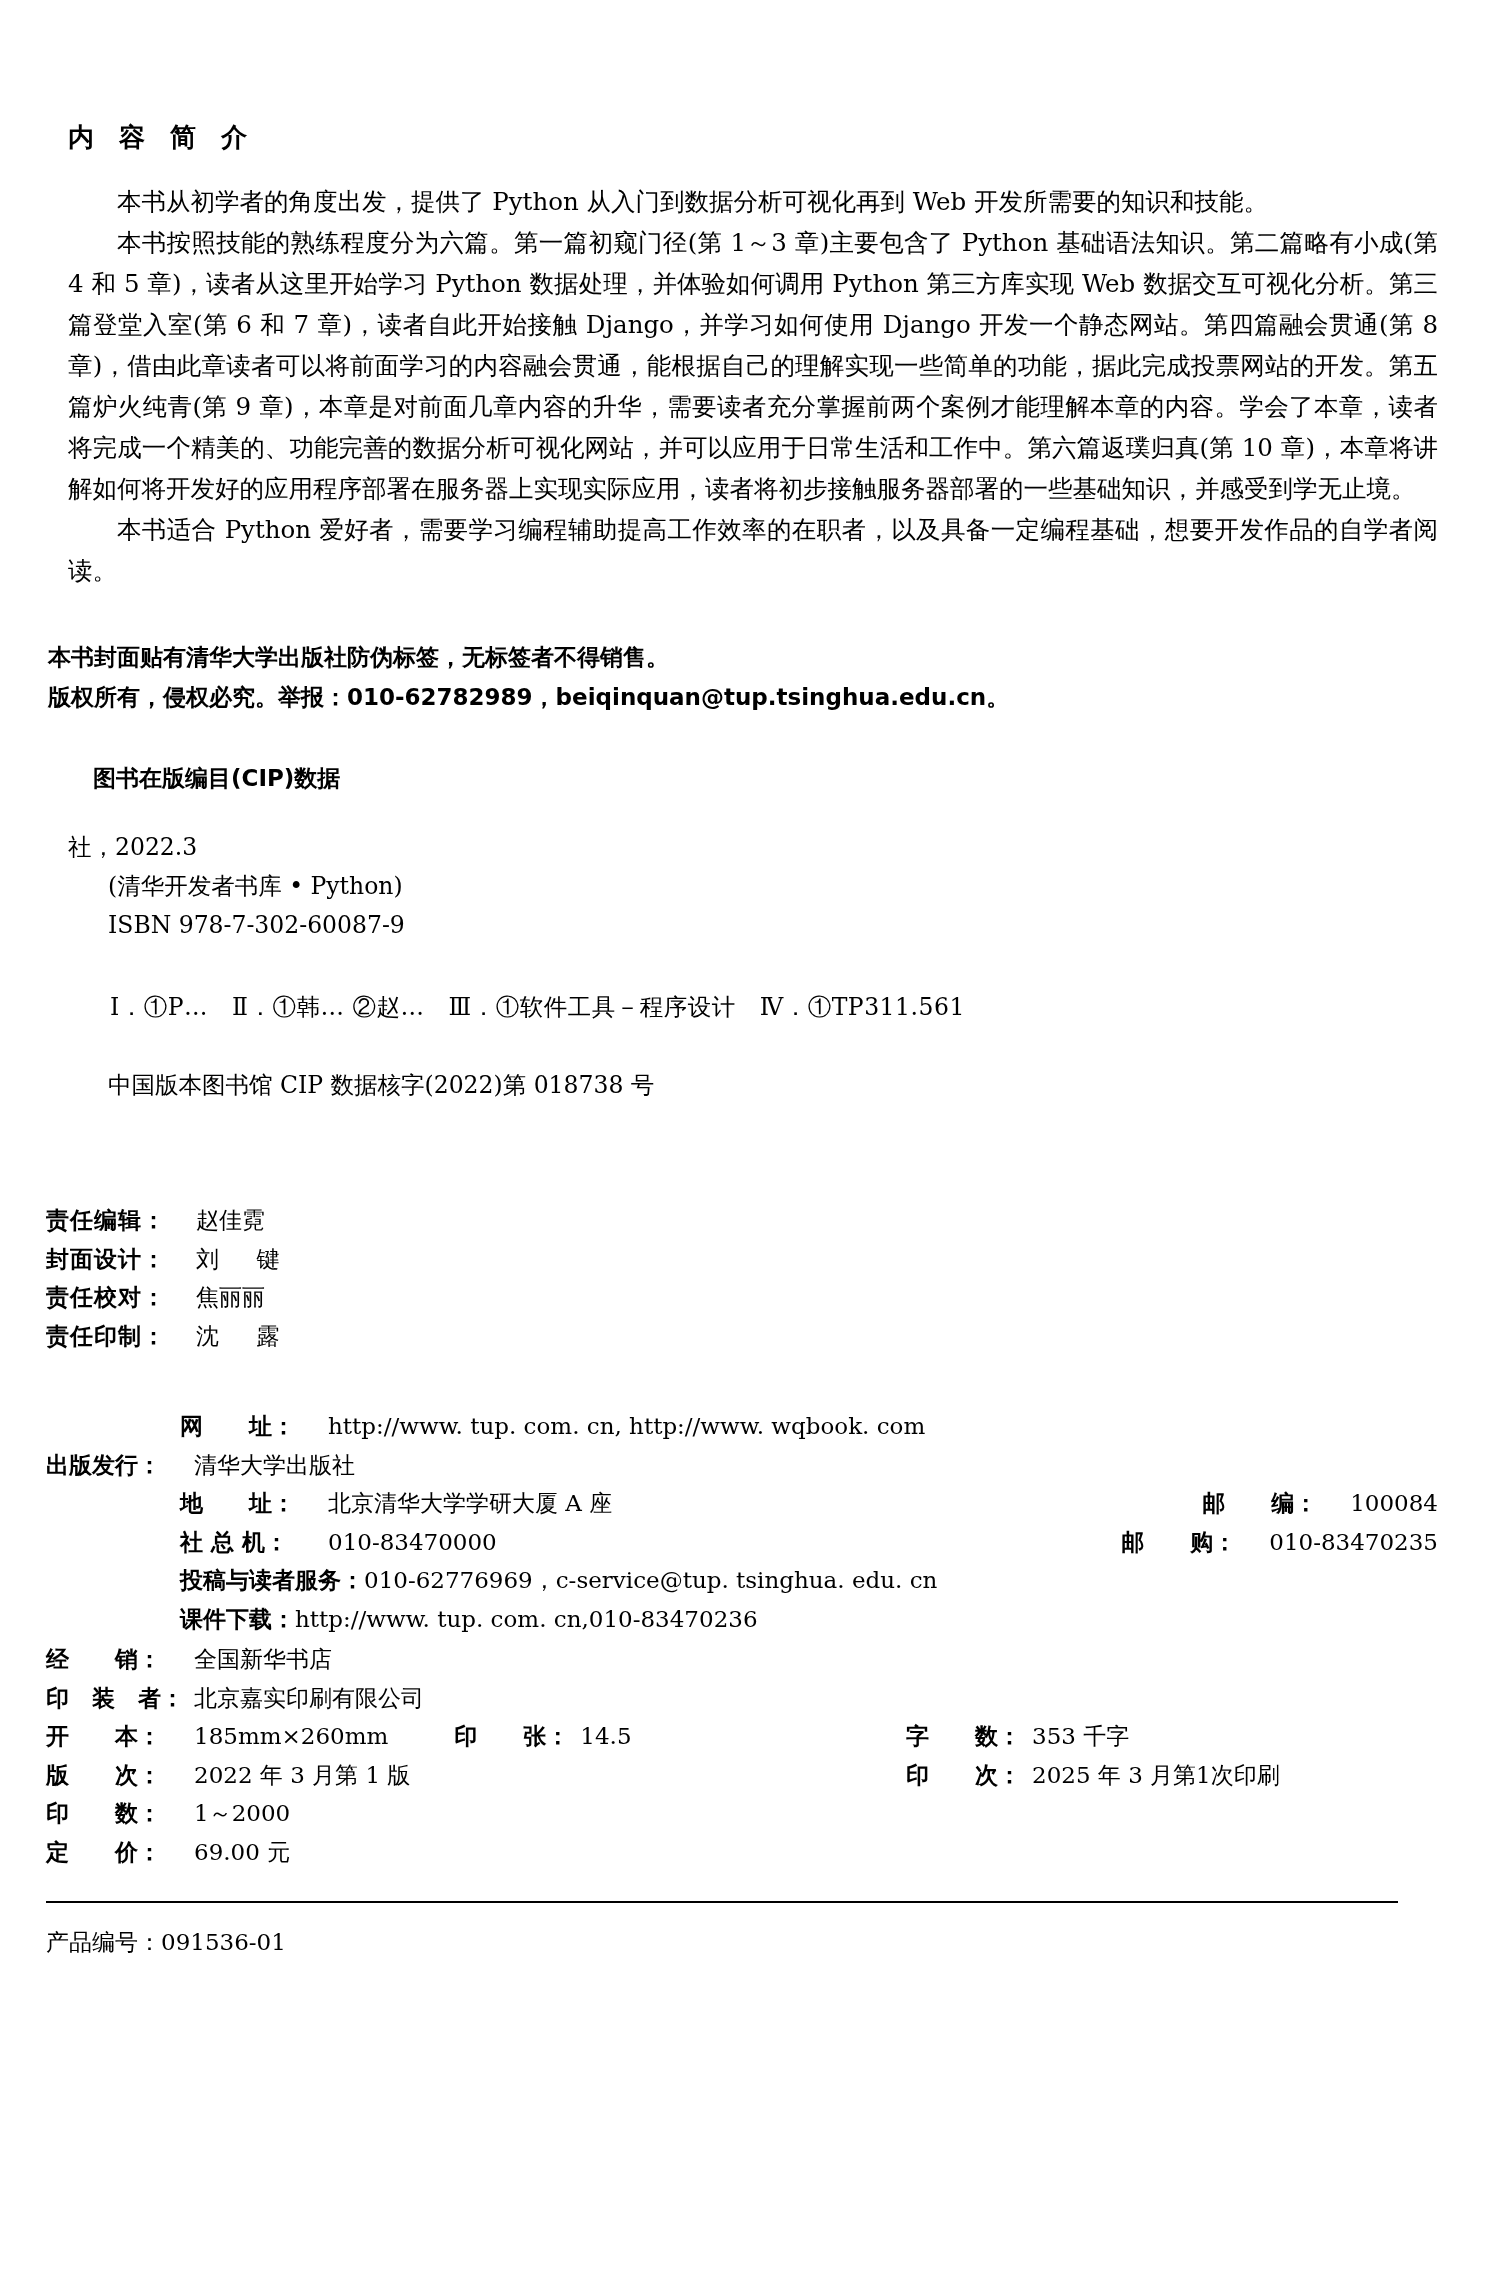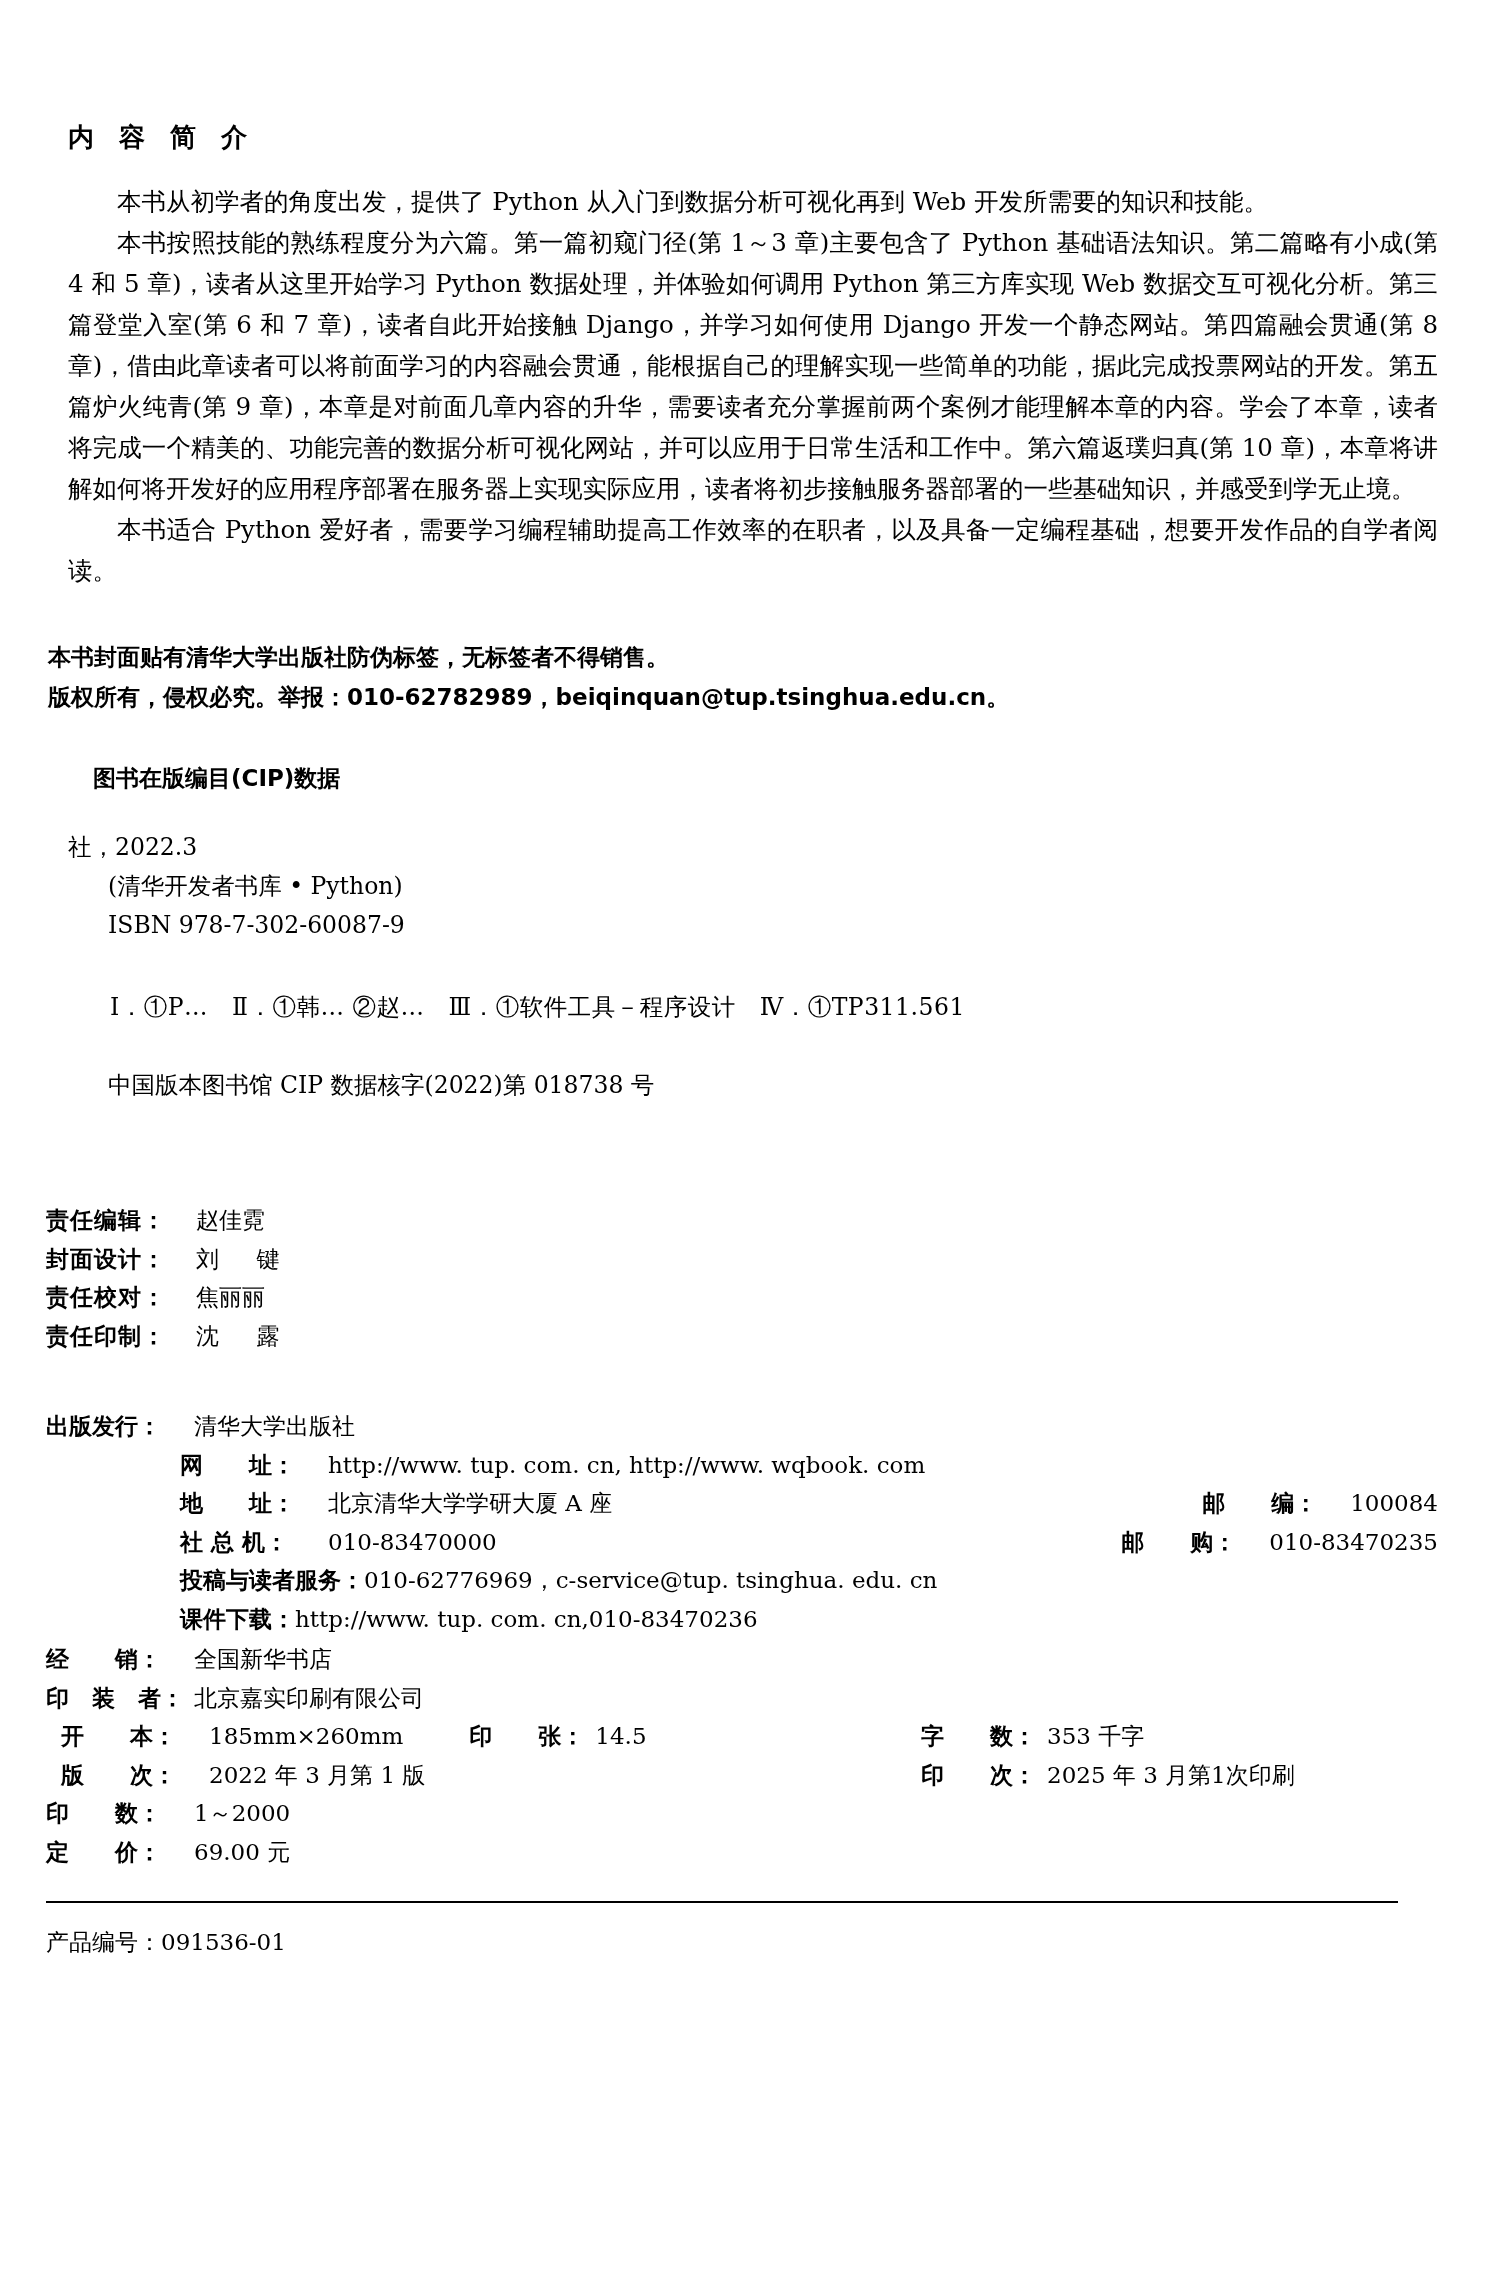--- a/index.html
+++ b/index.html
@@ -161,21 +161,21 @@
     margin-left: 66px;
   }
   .specs .mid .lbl { width: 126px; }
   .specs .right {
     display: flex;
     align-items: baseline;
     position: absolute;
     left: 860px;
   }
   .specs .right .lbl { width: 126px; }
-  .specs .rowrel { position: relative; margin-left: 15px; }
+  .specs .rowrel { position: relative; }
 
   .rule {
     border: none;
     border-top: 2.5px solid #000;
     margin: 30px 0 0 -22px;
     width: 1352px;
   }
   .product-no {
     margin-top: 24px;
     margin-left: -22px;
@@ -224,28 +224,28 @@
         <span class="lbl">责任校对：</span>
         <span class="val">焦丽丽</span>
       </div>
       <div class="row">
         <span class="lbl">责任印制：</span>
         <span class="val">沈　  露</span>
       </div>
     </div>
 
     <div class="pub">
+      <div class="row indent">
+        <span class="lbl lbl-w2">网　　址：</span>
+        <span class="val">http://www. tup. com. cn, http://www. wqbook. com</span>
+      </div>
+
       <div class="row">
         <span class="lbl lbl-w2">出版发行：</span>
         <span class="val">清华大学出版社</span>
-      </div>
-
-      <div class="row indent">
-        <span class="lbl lbl-w2">网　　址：</span>
-        <span class="val">http://www. tup. com. cn, http://www. wqbook. com</span>
       </div>
 
       <div class="row indent">
         <span class="lbl lbl-w2">地　　址：</span>
         <span class="val">北京清华大学学研大厦 A 座</span>
         <span class="col2">
           <span class="lbl lbl-w2">邮　　编：</span>
           <span class="val">100084</span>
         </span>
       </div>

